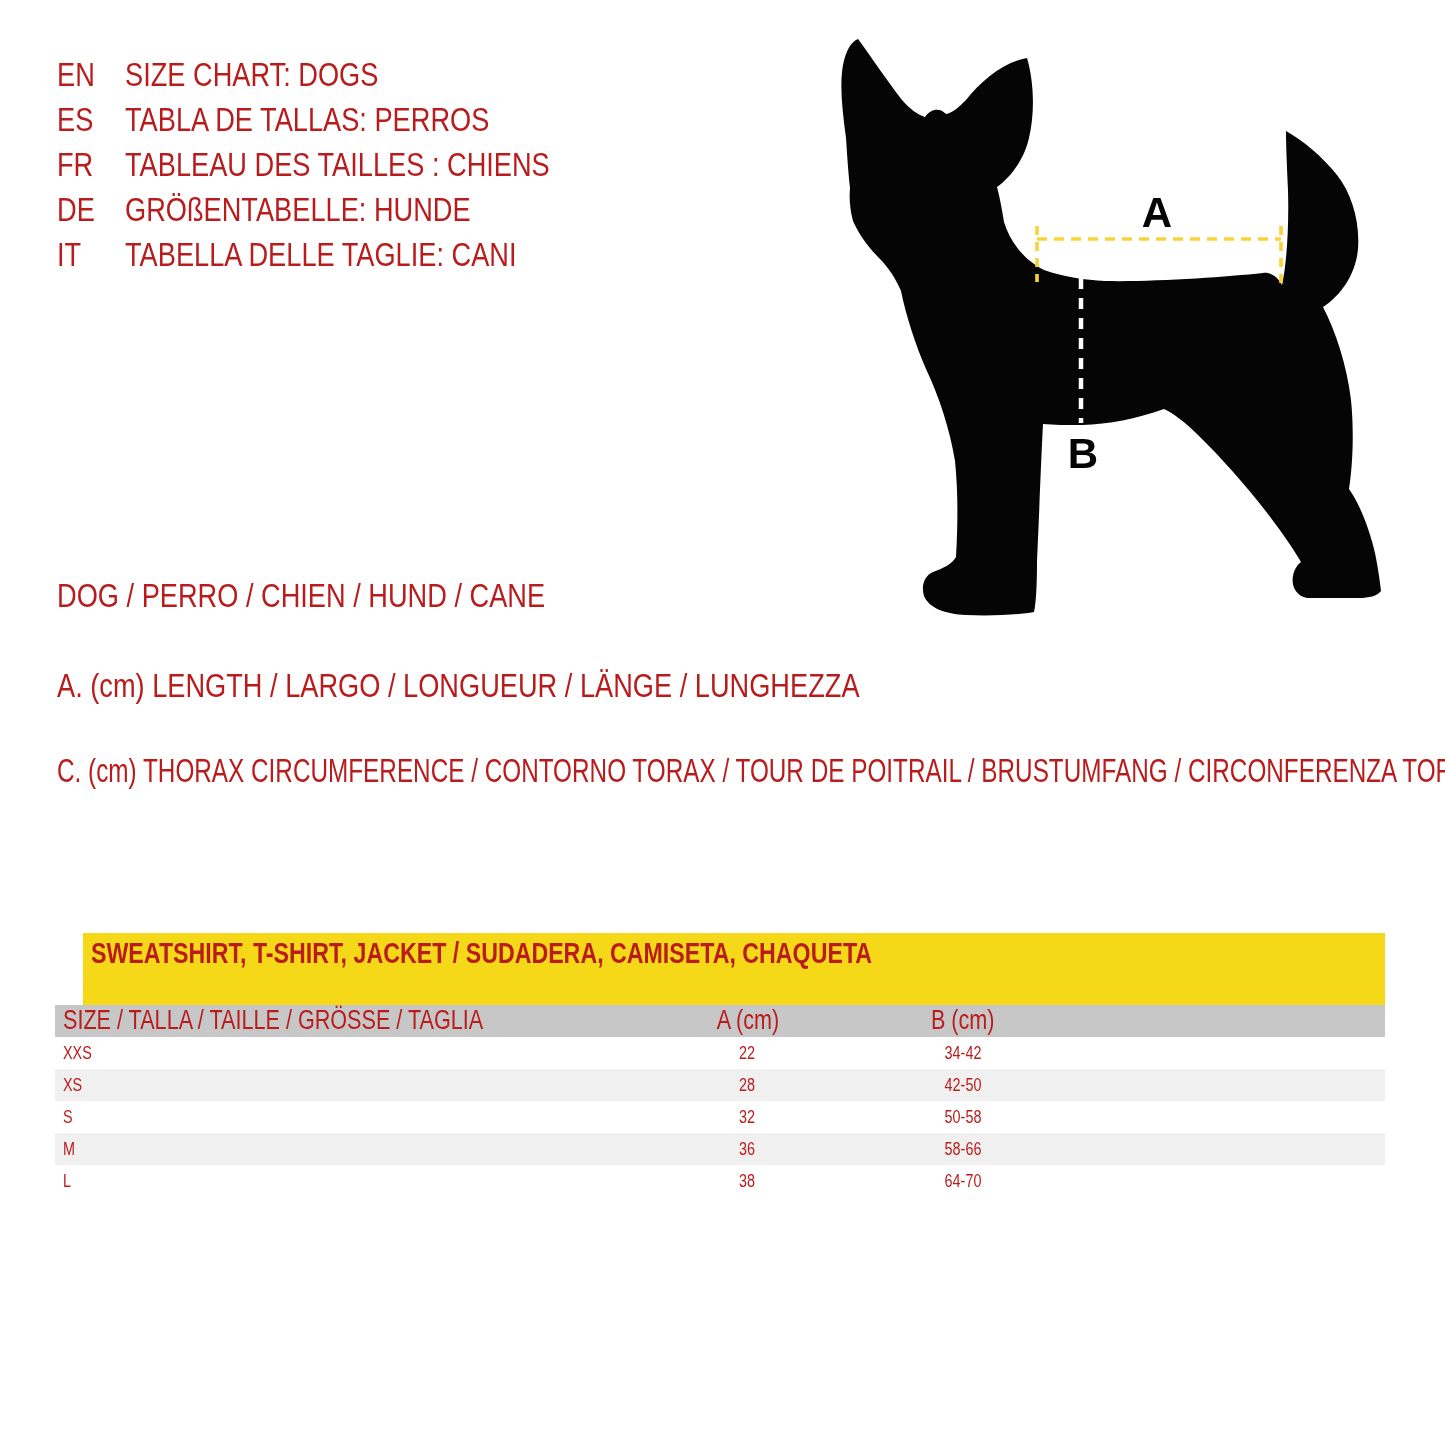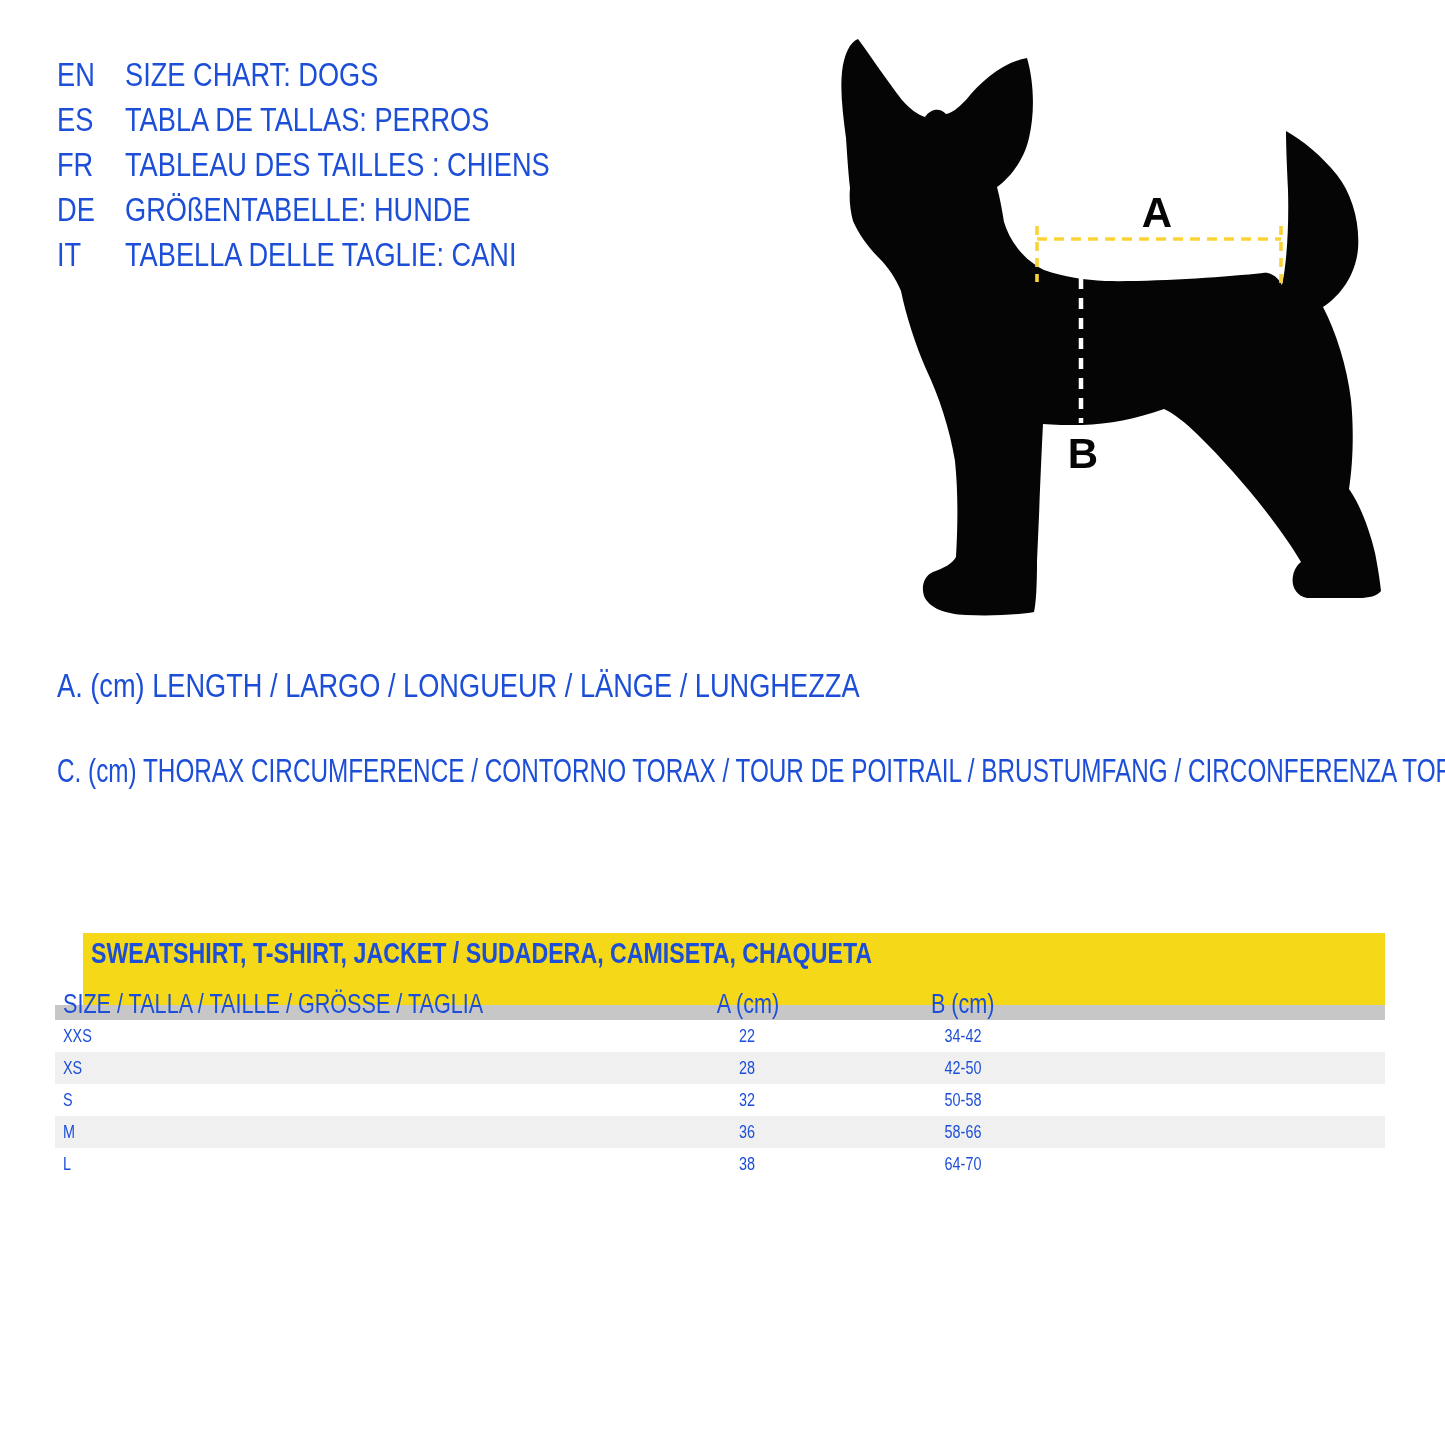--- a/index.html
+++ b/index.html
@@ -1,18 +1,18 @@
 <!DOCTYPE html>
 <html><head>
 <meta charset="utf-8">
 <style>
   html,body { margin:0; padding:0; background:#ffffff; }
   .page {
     position:relative; width:1445px; height:1445px; background:#ffffff;
-    font-family:"Liberation Sans", sans-serif; color:#1d4ed8; overflow:hidden;
+    font-family:"Liberation Sans", sans-serif; color:#b91c1c; overflow:hidden;
   }
   
   .cond { display:inline-block; transform:scaleX(0.80); transform-origin:0 60%; white-space:nowrap; }
   .cond-xc { transform:scaleX(0.715); }
   .cond-ctr { transform-origin:50% 60%; }
 
   
   .langs { position:absolute; left:57px; top:55px; }
   .lang-row { display:flex; height:45px; font-size:34px; }
   .lang-code { width:68px; flex:none; }
@@ -24,21 +24,21 @@
   .measure-c   { top:751px; }
   .brand-line  { top:838px; }
 
   
   .dog-figure { position:absolute; left:838px; top:30px; width:552px; height:592px; }
 
   
   .size-table { position:absolute; left:55px; top:933px; width:1330px; }
   .banner { background:#F5D818; height:72px; box-sizing:border-box; padding:3px 0 0 8px;margin-left:28px; }
   .banner-line { display:block; font-size:29px; font-weight:bold; line-height:34px; }
-  .thead { display:flex; align-items:flex-end; background:#C7C7C7; height:15px; font-size:27px; }
+  .thead { display:flex; align-items:flex-start; background:#C7C7C7; height:32px; font-size:27px; }
   .trow  { display:flex; align-items:center; height:32px; font-size:18px; background:#ffffff; }
   .trow.alt { background:#F0F0F0;align-items:center; }
   .c-size { width:565px; flex:none; box-sizing:border-box; padding-left:8px; text-align:left; }
   .c-a { width:255px; flex:none; text-align:center; }
   .c-b { width:176px; flex:none; text-align:center; }
 </style>
 </head>
 <body>
 
 <div class="page">
@@ -114,20 +114,23 @@
       C 869 248 859 235 853 221
       C 850 210 849 198 850 188 Z"></path>
     <line x1="1037" y1="239" x2="1281" y2="239" stroke="#FBD337" stroke-width="3.6" stroke-dasharray="10 7"></line>
     <line x1="1037" y1="226" x2="1037" y2="282" stroke="#FBD337" stroke-width="3.6" stroke-dasharray="9 7"></line>
     <line x1="1281" y1="226" x2="1281" y2="289" stroke="#FBD337" stroke-width="3.6" stroke-dasharray="9 7"></line>
     <line x1="1081" y1="278" x2="1081" y2="423" stroke="#ffffff" stroke-width="4.5" stroke-dasharray="11 9"></line>
     <text x="1157" y="227" text-anchor="middle" font-family="Liberation Sans, sans-serif" font-size="42" font-weight="bold" fill="#050505">A</text>
     <text x="1083" y="468" text-anchor="middle" font-family="Liberation Sans, sans-serif" font-size="42" font-weight="bold" fill="#050505">B</text>
   </svg>
 
+  <div class="line caption-dog">
+    <span class="cond">DOG / PERRO / CHIEN / HUND / CANE</span>
+  </div>
   <div class="line measure-a">
     <span class="cond">A. (cm) LENGTH / LARGO / LONGUEUR / LÄNGE / LUNGHEZZA</span>
   </div>
   <div class="line measure-c">
     <span class="cond cond-xc">C. (cm) THORAX CIRCUMFERENCE / CONTORNO TORAX / TOUR DE POITRAIL / BRUSTUMFANG / CIRCONFERENZA TORACE</span>
   </div>
 
   <div class="size-table">
     <div class="banner">
       <span class="banner-line"><span class="cond">SWEATSHIRT, T-SHIRT, JACKET / SUDADERA, CAMISETA, CHAQUETA</span></span>

